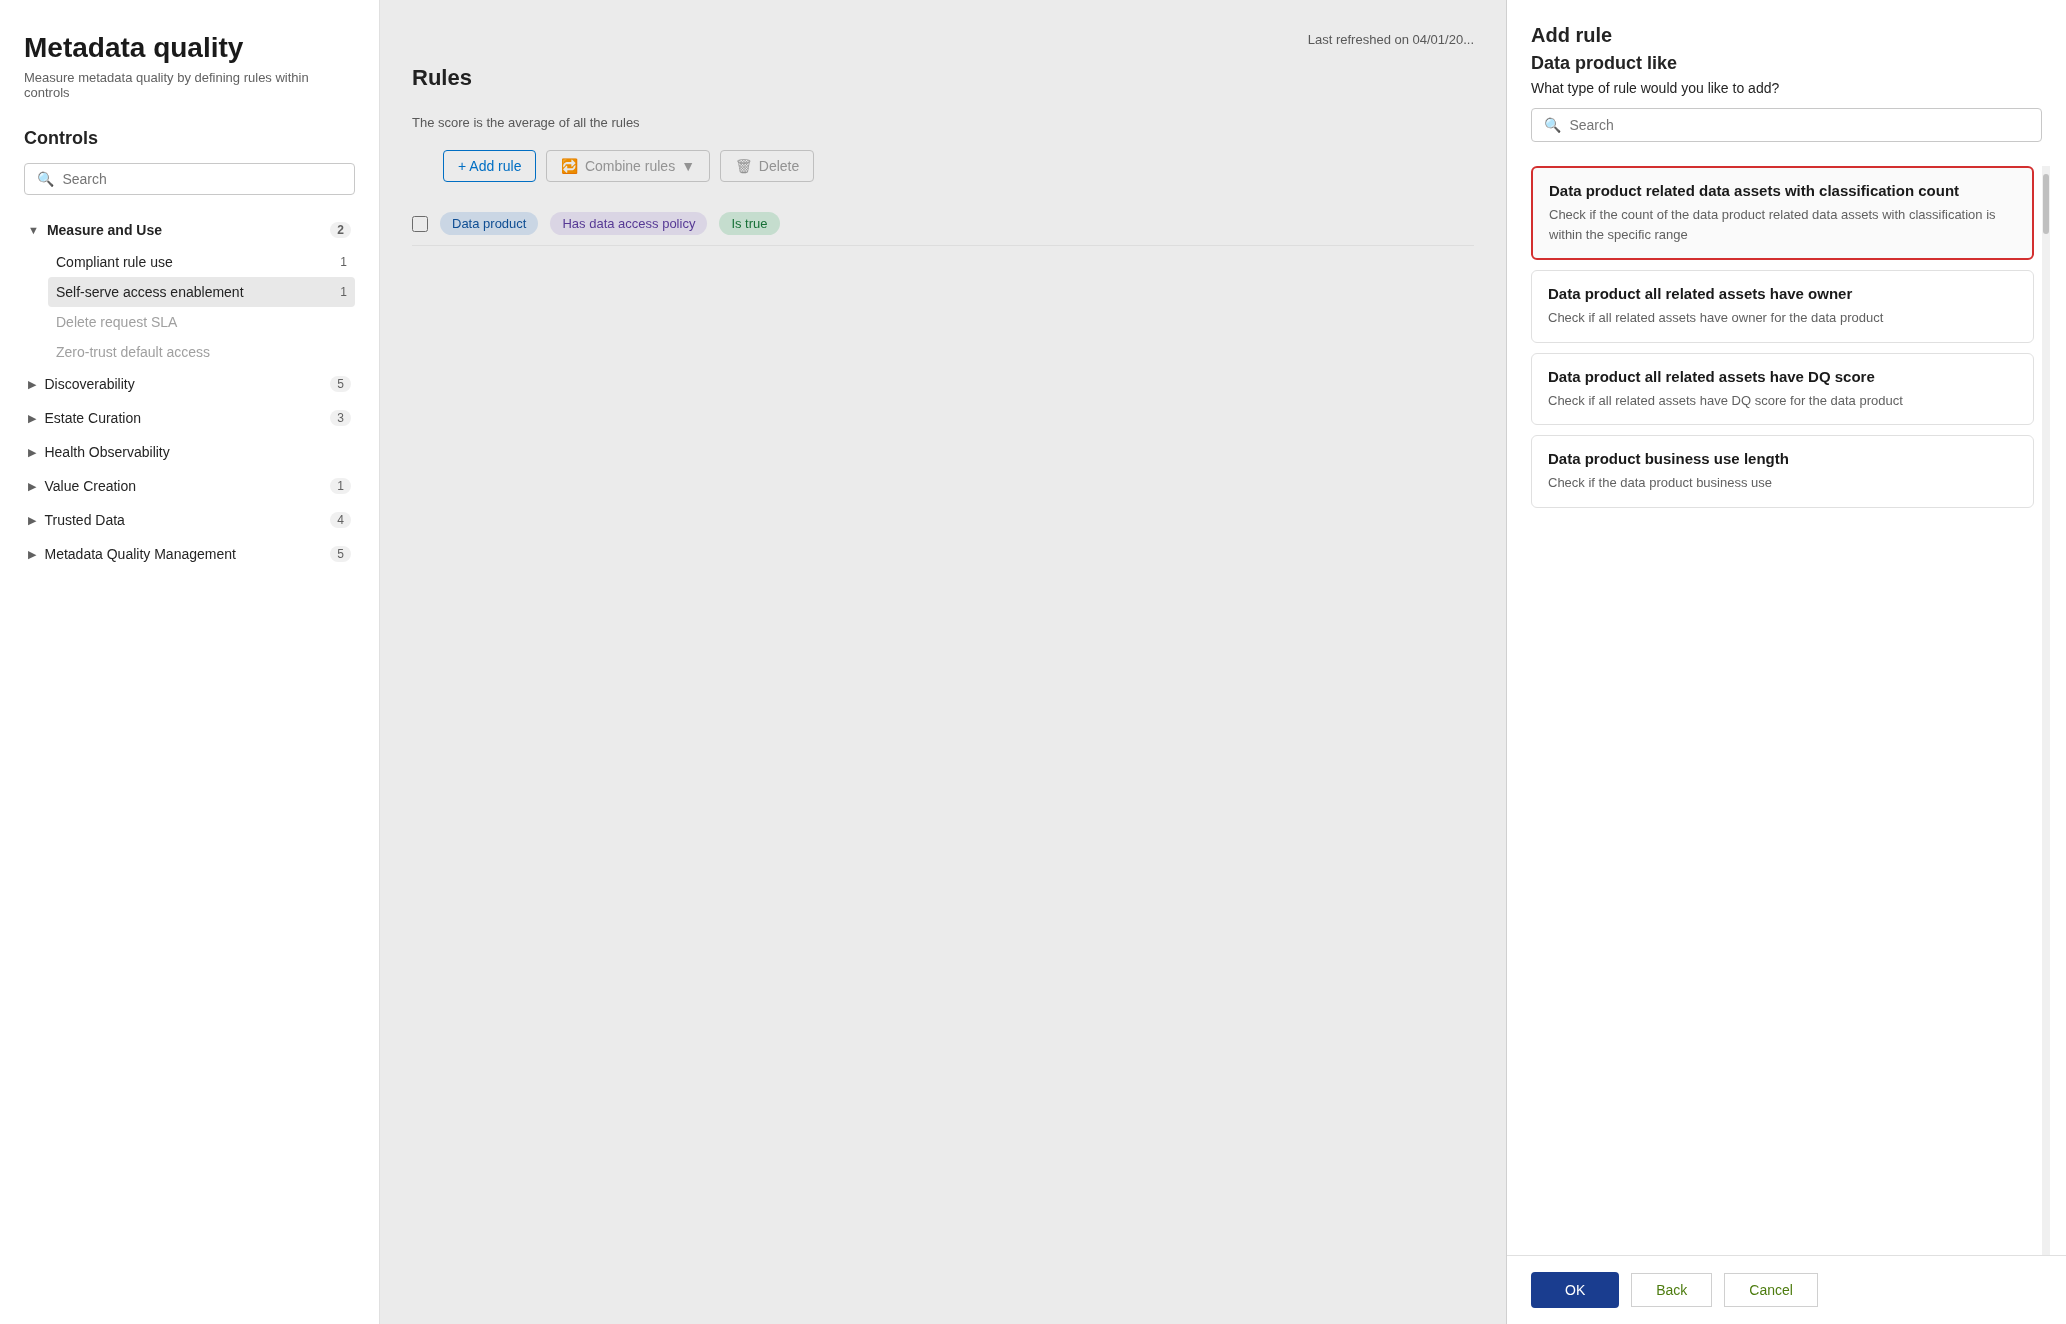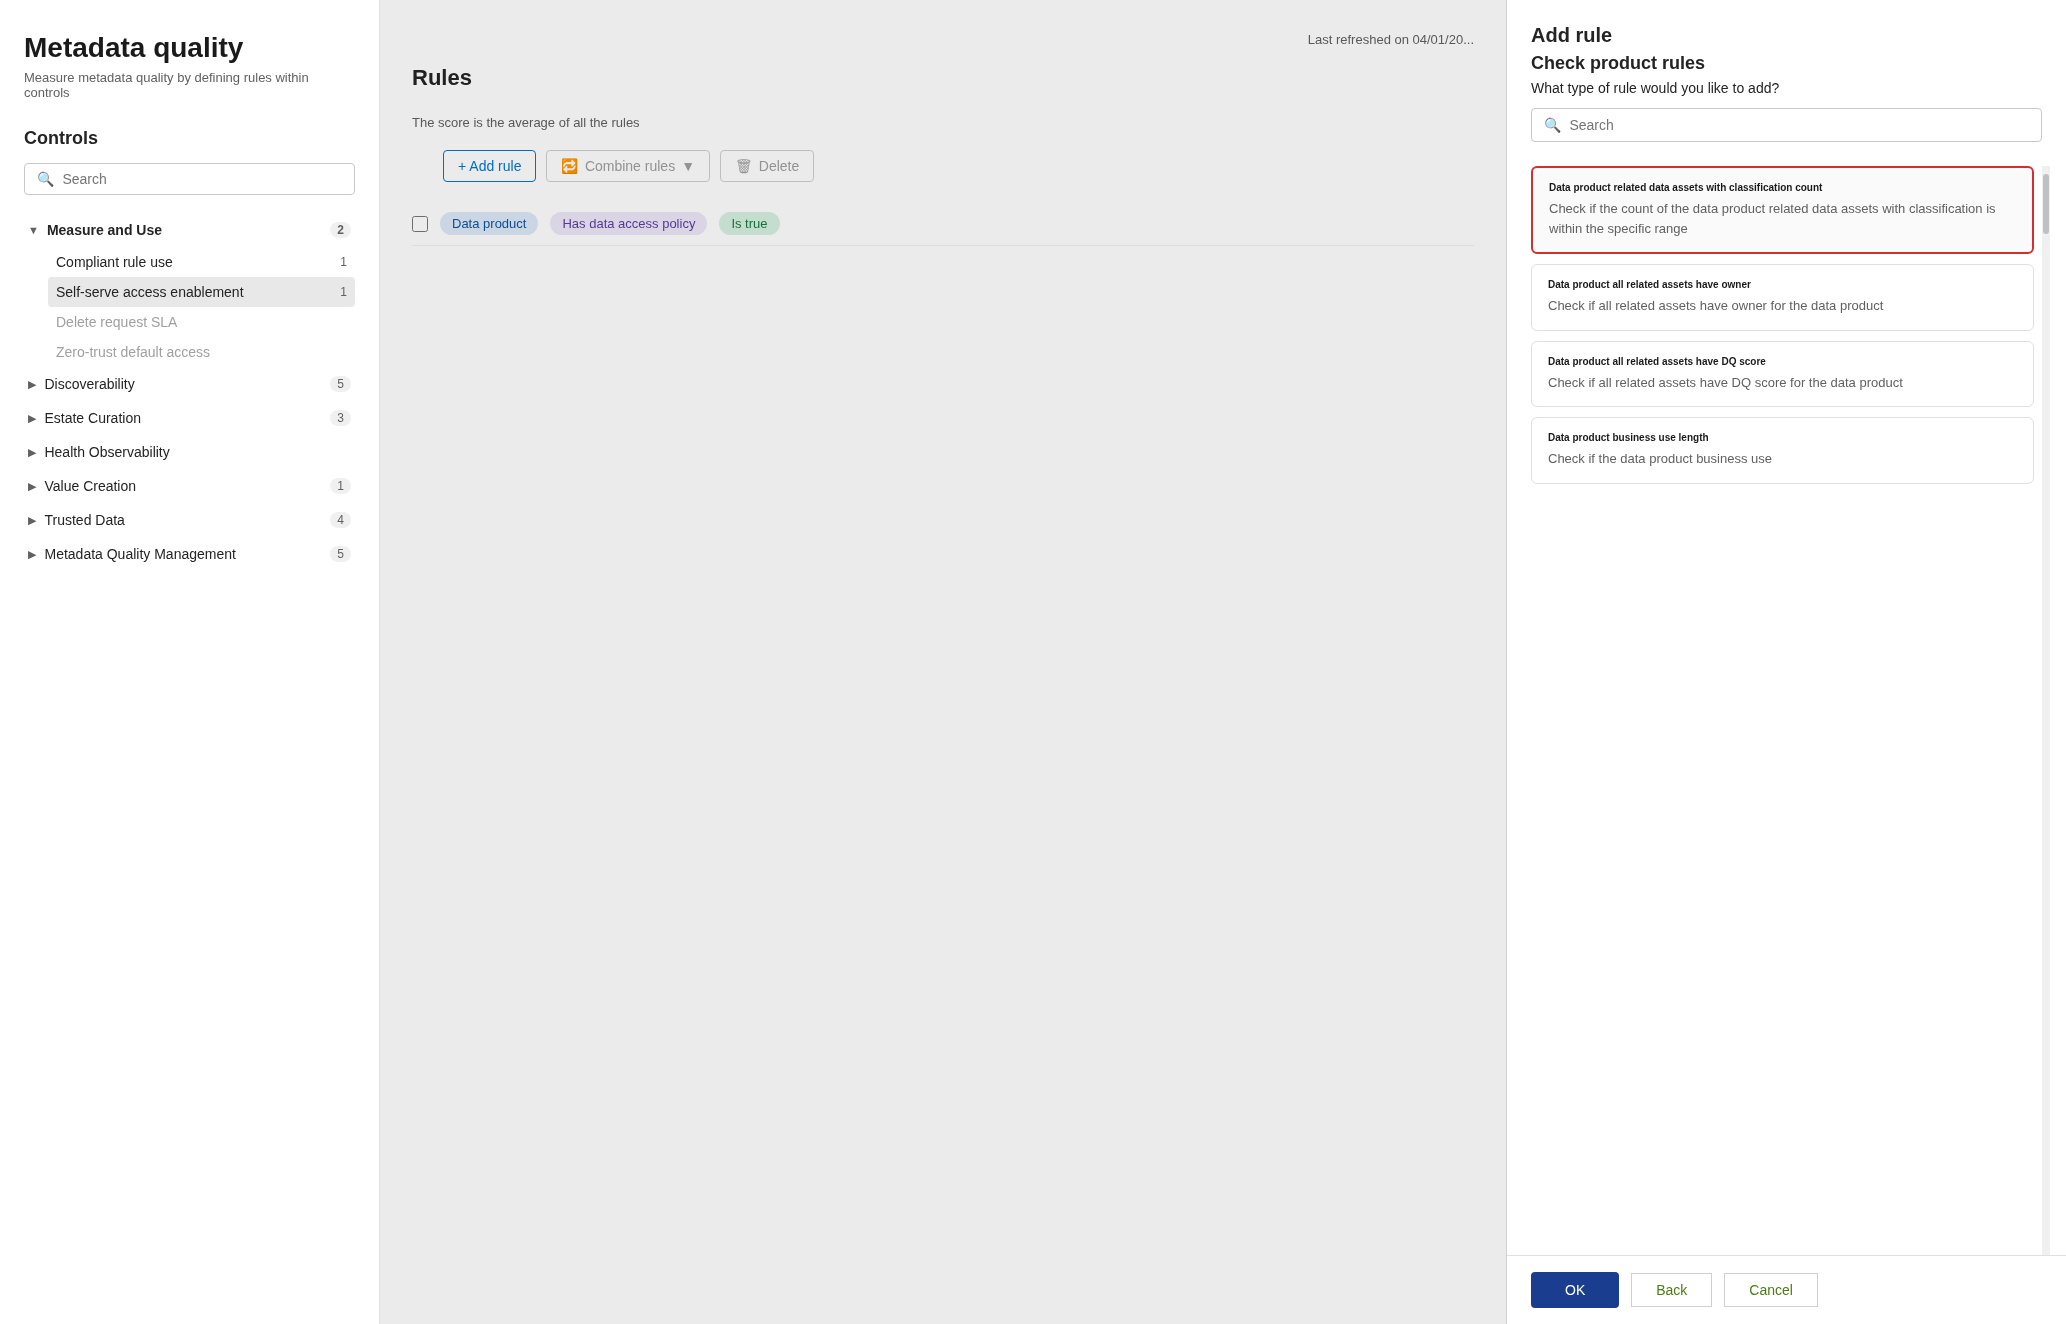--- a/index.html
+++ b/index.html
@@ -94,21 +94,21 @@
     }
     .right-search input { border: none; outline: none; font-size: 14px; color: #616161; width: 100%; background: transparent; }
 
     
     .rule-list { flex: 1; overflow-y: auto; padding: 0 8px; position: relative; }
     .rule-card {
       border: 1px solid #e0e0e0; border-radius: 6px; padding: 14px 16px;
       margin-bottom: 10px; cursor: pointer; background: #fff;
     }
     .rule-card.selected { border: 2px solid #d32f2f; background: #fafafa; }
-    .rule-card-title { font-size: 10px; font-weight: 600; margin-bottom: 6px; color: #1a1a1a; }
+    .rule-card-title { font-size: 15px; font-weight: 600; margin-bottom: 6px; color: #1a1a1a; }
     .rule-card-desc { font-size: 13px; color: #616161; line-height: 1.5; }
 
     
     .scroll-track {
       width: 8px; background: #f0f0f0; display: flex; flex-direction: column; align-items: center;
       justify-content: flex-start; padding: 4px 0;
     }
     .scroll-thumb { width: 6px; height: 60px; background: #c0c0c0; border-radius: 3px; margin-top: 4px; }
 
     
@@ -239,21 +239,21 @@
       <input type="checkbox" class="rule-checkbox" style="">
       <span class="tag tag-blue">Data product</span>
       <span class="tag tag-purple">Has data access policy</span>
       <span class="tag tag-green">Is true</span>
     </div>
   </div>
 
   <div class="right-panel">
     <div class="right-panel-header">
       <h2 class="add-rule-title">Add rule</h2>
-      <h3 class="dp-rules-title">Check product rules</h3>
+      <h3 class="dp-rules-title">Data product like</h3>
       <p class="rule-type-label">What type of rule would you like to add?</p>
       <div class="right-search">
         <span>🔍</span>
         <input type="text" placeholder="Search" style="">
       </div>
     </div>
 
     <div style="display:flex; flex:1; overflow:hidden; padding: 0 16px;">
       <div class="rule-list">
 

